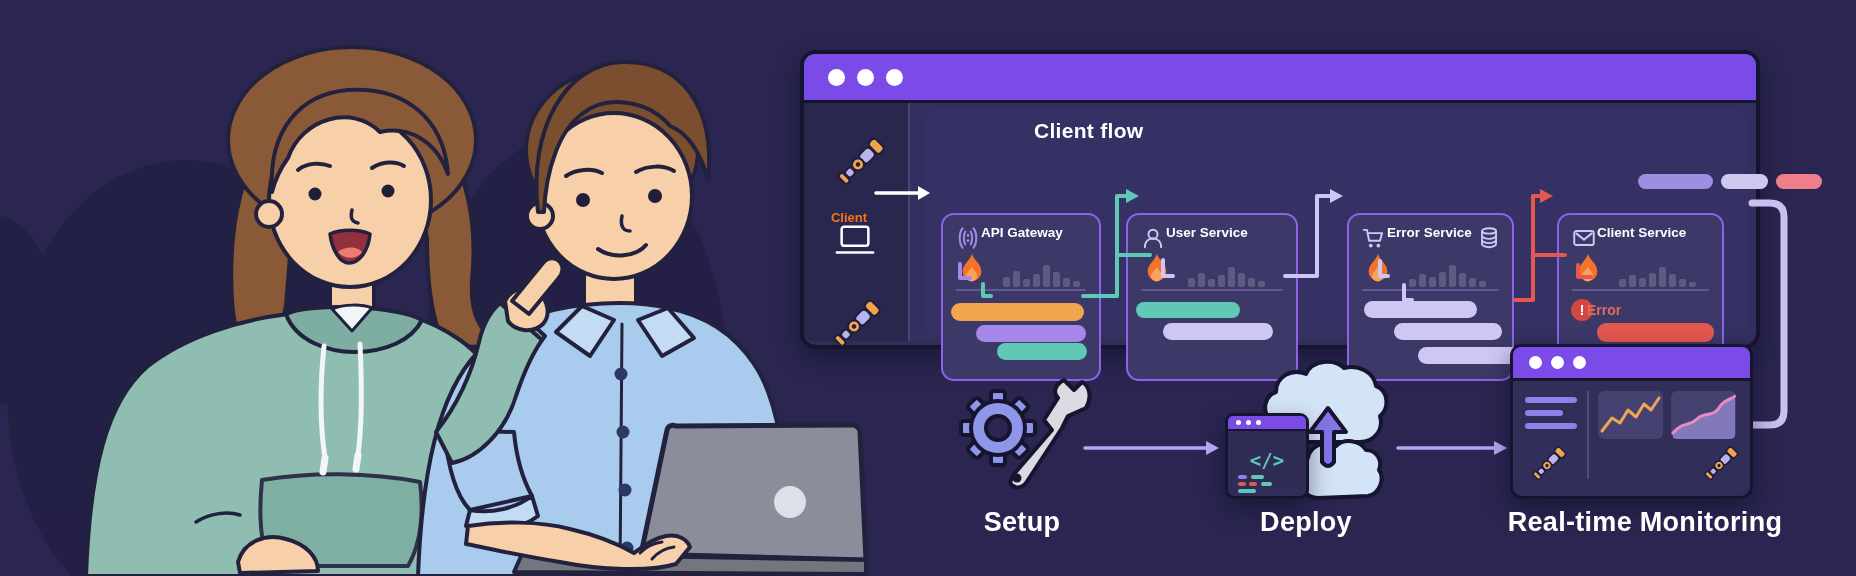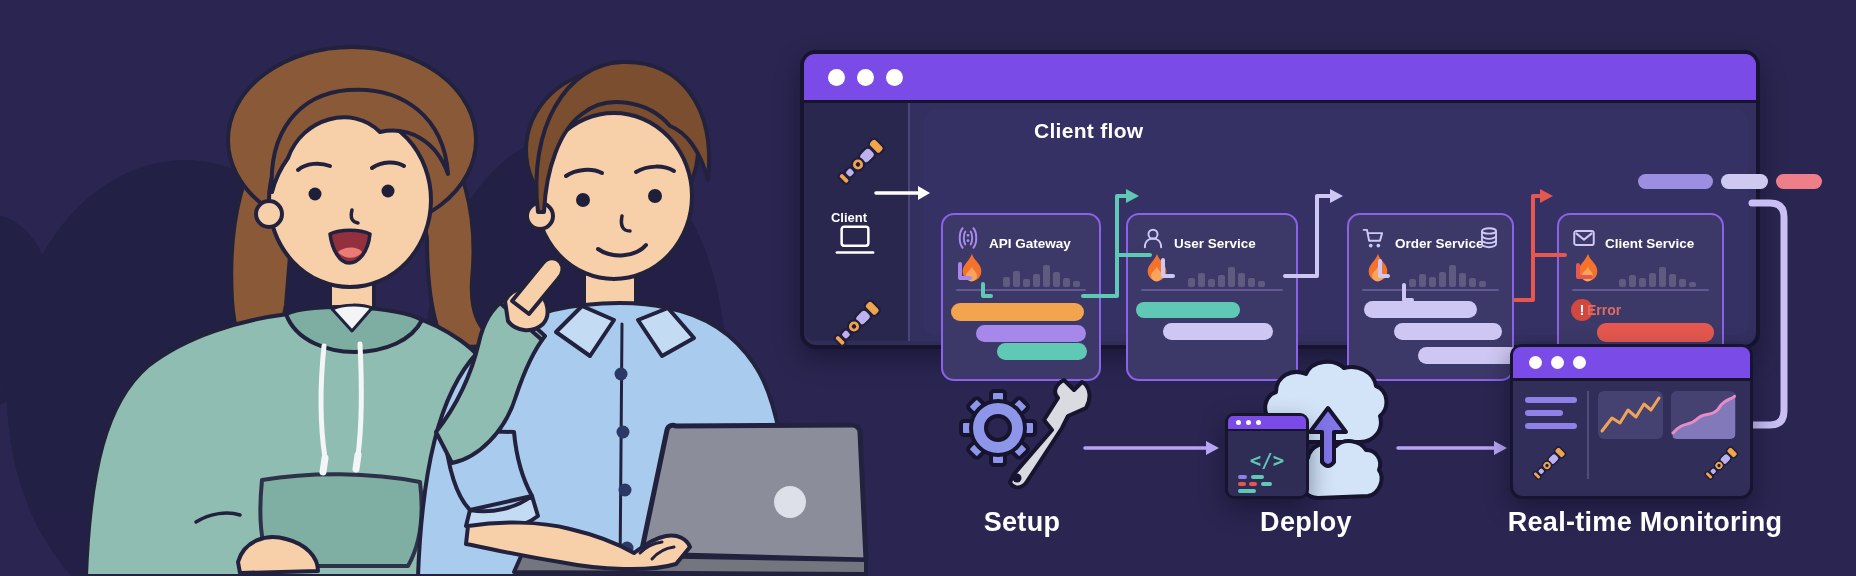--- a/index.html
+++ b/index.html
@@ -22,41 +22,41 @@
            border-right:2px solid #4A4577;border-radius:0 0 0 11px;}
   .content{position:relative;flex:1;background:#333060;border-radius:0 0 11px 0;}
   .content-panel{position:absolute;left:14px;top:6px;right:8px;bottom:6px;
                  background:#37336A;border-radius:12px;opacity:.55;}
   .rf-title{position:absolute;left:124px;top:16px;color:#fff;font-size:21px;font-weight:700;letter-spacing:.3px;}
   .pill{position:absolute;height:15px;border-radius:8px;top:71px;}
 
   
   .svc{position:absolute;top:110px;height:168px;background:#3C3969;border:2.5px solid #8A63E8;
        border-radius:13px;box-sizing:border-box;}
-  .svc-head{position:absolute;left:12px;top:10px;display:flex;align-items:flex-end;gap:8px;}
+  .svc-head{position:absolute;left:12px;top:10px;display:flex;align-items:flex-start;}
   .svc-title{color:#fff;font-size:13.5px;font-weight:700;white-space:nowrap;}
   .svc-ico{width:26px;height:26px;flex:0 0 auto;}
   .db-ico{position:absolute;right:10px;top:9px;width:26px;height:28px;}
   .divider{position:absolute;left:13px;right:13px;top:74px;height:2px;background:#6B61A0;border-radius:2px;opacity:.8;}
   .flame{position:absolute;left:15px;top:38px;width:28px;height:34px;}
   .spark{position:absolute;left:60px;top:44px;height:28px;display:flex;align-items:flex-end;gap:3px;}
   .spark span{display:block;width:7px;background:#5F5B80;border-radius:2px;}
   .bar{position:absolute;height:18px;border-radius:9px;}
   .bar.orange{background:#F3A44F;}
   .bar.purple{background:#A688EA;}
   .bar.teal{background:#5FC9B5;}
   .bar.lav{background:#CEC7F3;}
   .bar.red{background:#E4584F;}
   .err-badge{position:absolute;left:12px;top:84px;width:22px;height:22px;border-radius:50%;
              background:#D1483F;color:#fff;font-size:15px;font-weight:700;text-align:center;line-height:22px;}
   .err-label{position:absolute;left:28px;top:87px;color:#DF6B60;font-size:14px;font-weight:700;}
 
   
   .client-label{position:absolute;left:806px;top:210px;width:86px;text-align:center;
-                color:#ffffff;font-size:13px;font-weight:600;}
+                color:#f97316;font-size:13px;font-weight:600;}
 
   
   .mini-window{left:1510px;top:344px;width:237px;height:149px;border-width:3.5px;border-radius:12px;z-index:6;}
   .mini-window .titlebar{height:31px;gap:9px;padding-left:16px;border-radius:8px 8px 0 0;}
   .mini-body{position:relative;height:109px;background:#312E59;border-radius:0 0 8px 8px;}
   .menu-line{position:absolute;height:6px;border-radius:3px;background:#8F80E8;}
   .mini-div{position:absolute;left:74px;top:10px;width:2px;height:88px;background:#514D79;}
   .chart-card{position:absolute;top:10px;width:65px;height:48px;background:#454272;border-radius:6px;overflow:hidden;}
 
   
@@ -304,21 +304,21 @@
           <div class="divider"></div>
           <div class="bar teal" style="left:8px;top:87px;width:104px;height:16px"></div>
           <div class="bar lav" style="left:35px;top:108px;width:110px;height:17px"></div>
         </div>
 
         <div class="svc" style="left:437px;width:167px;">
           <div class="svc-head">
               <svg class="svc-ico">
                 <use href="#cart"></use>
               </svg>
-            <span class="svc-title">Order Service</span>
+            <span class="svc-title">Error Service</span>
             </div>
           <svg class="db-ico">
               <use href="#db"></use>
             </svg>
           <svg class="flame">
               <use href="#flame"></use>
             </svg>
           <div class="spark">
               <span style="height: 8px;"></span>
               <span style="height: 13px;"></span>

